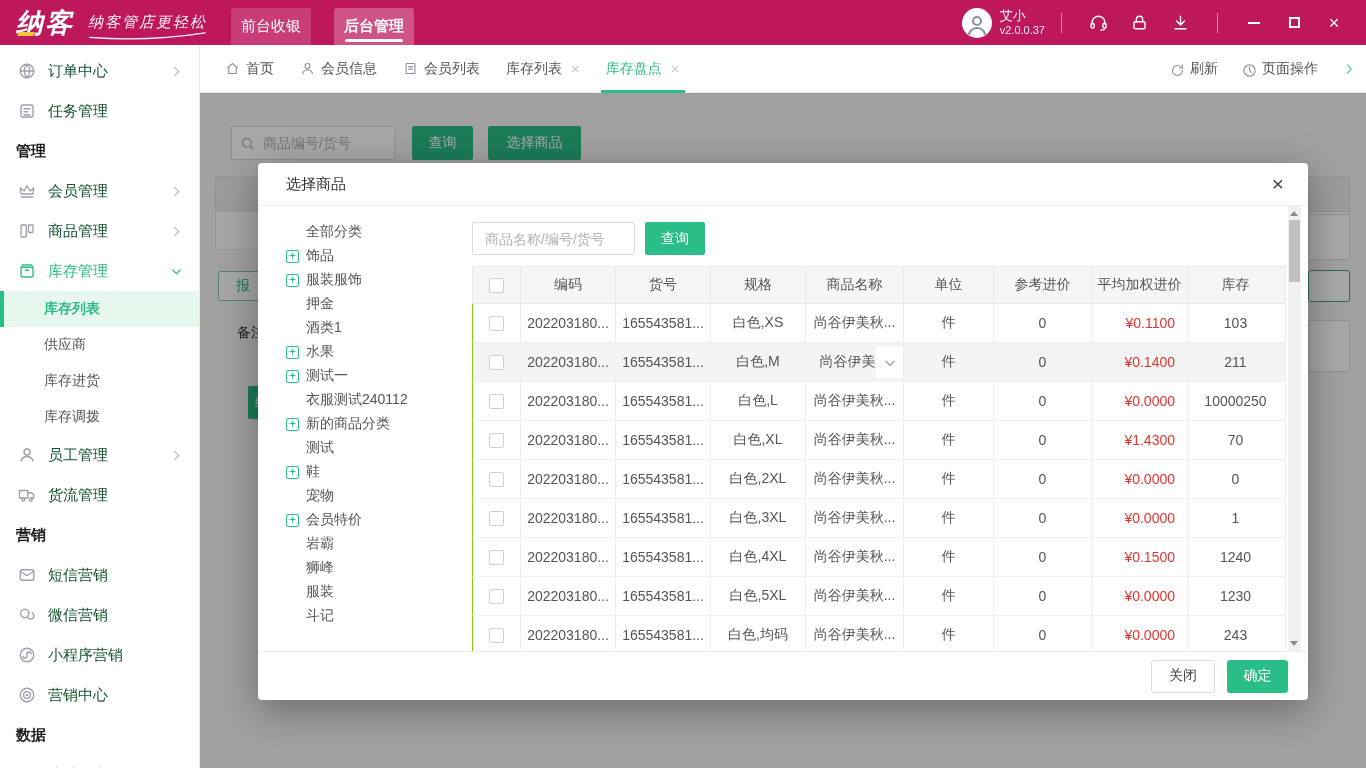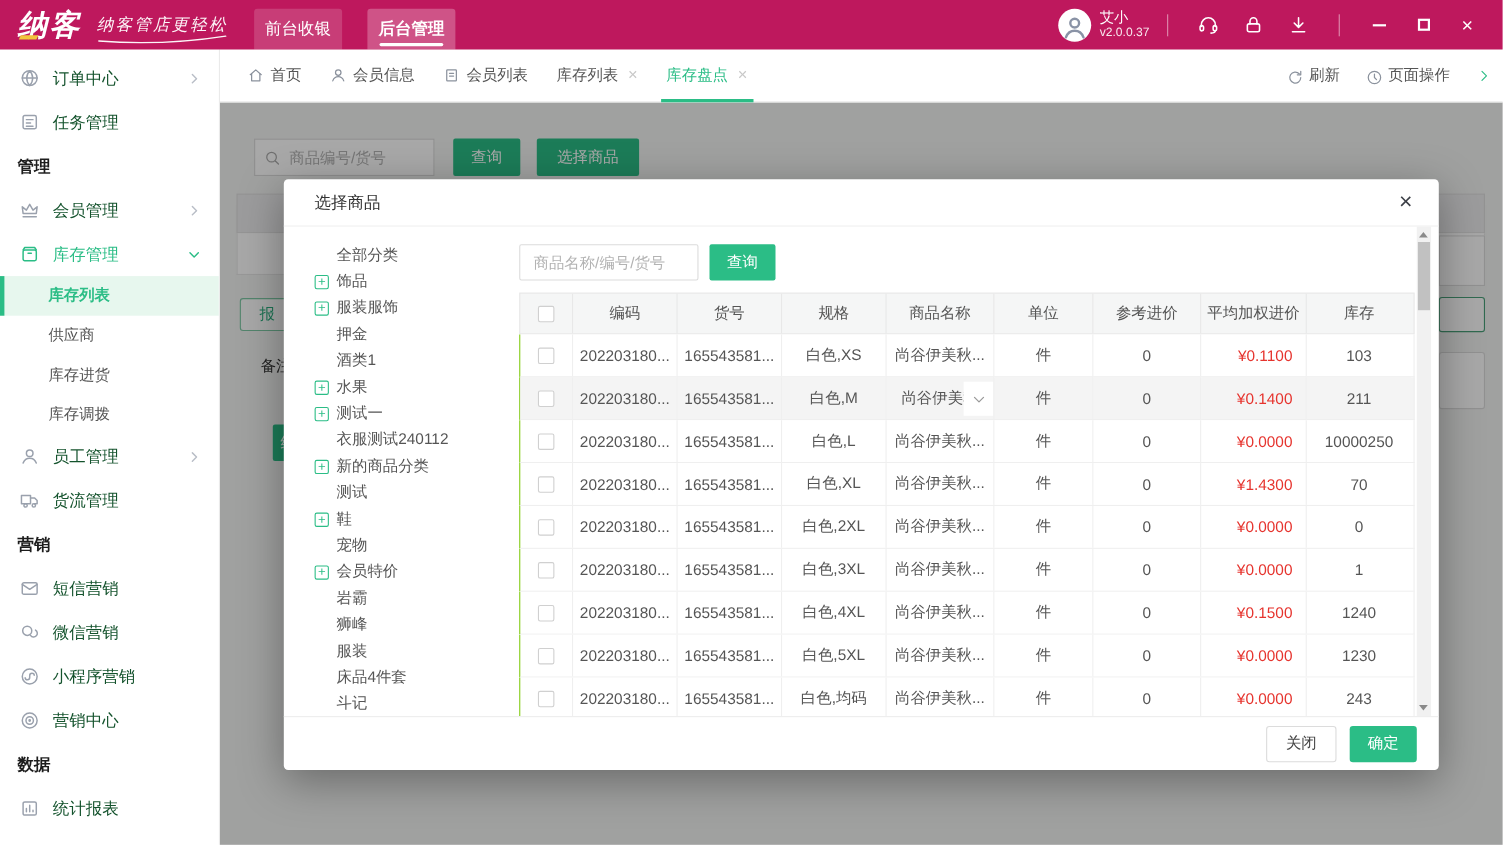--- a/index.html
+++ b/index.html
@@ -318,20 +318,29 @@
       <div class="sb-heading">管理</div>
       <div class="sb-item">
         <svg class="ic ">
           <use href="#i-crown"></use>
         </svg>
         <span class="lbl">会员管理</span>
         <svg class="ic arrow">
           <use href="#i-chev-right"></use>
         </svg>
       </div>
+      <div class="sb-item">
+        <svg class="ic ">
+          <use href="#i-goods"></use>
+        </svg>
+        <span class="lbl">商品管理</span>
+        <svg class="ic arrow">
+          <use href="#i-chev-right"></use>
+        </svg>
+      </div>
       <div class="sb-item on">
         <svg class="ic ">
           <use href="#i-box"></use>
         </svg>
         <span class="lbl">库存管理</span>
         <svg class="ic arrow">
           <use href="#i-chev-down"></use>
         </svg>
       </div>
       <div class="sb-sub active">
@@ -531,24 +540,20 @@
         <div class="tree-item">
           <span class="plus-ph"></span>
           <span>狮峰</span>
         </div>
         <div class="tree-item">
           <span class="plus-ph"></span>
           <span>服装</span>
         </div>
         <div class="tree-item">
           <span class="plus-ph"></span>
-          <span>床品4件套</span>
-        </div>
-        <div class="tree-item">
-          <span class="plus-ph"></span>
           <span>斗记</span>
         </div>
       </div>
     <div class="m-search">
       <input placeholder="商品名称/编号/货号" style="">
     </div>
     <button class="btn-green m-query">查询</button>
     <div class="ptable">
       <div class="thead">
           <div class="cell c0">

